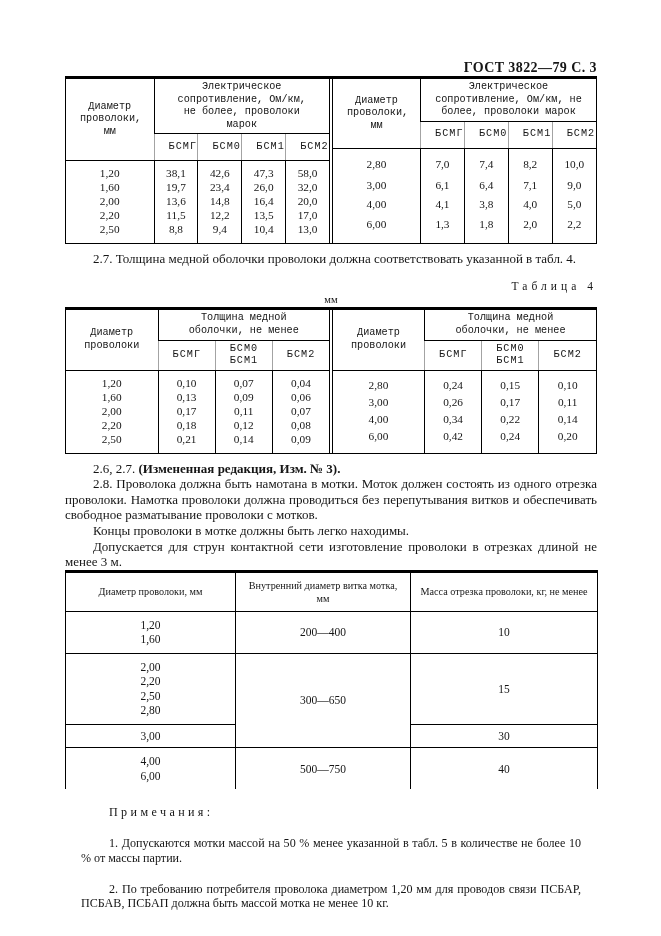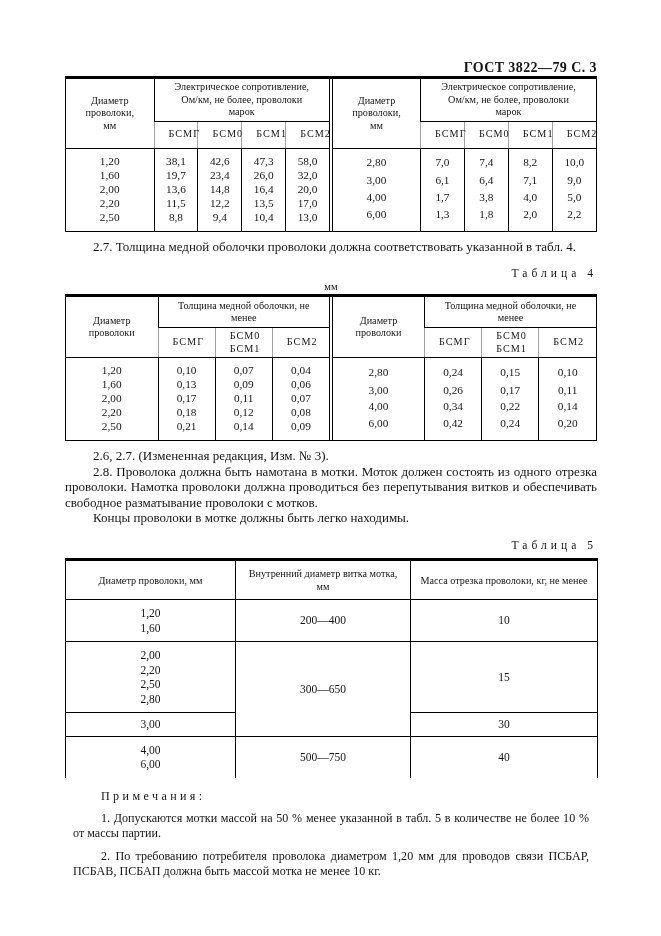--- a/index.html
+++ b/index.html
@@ -22,21 +22,21 @@
   .dual {
     display:flex; border:1px solid #000; border-top:3px solid #000;
     box-sizing:border-box; width:532px;
   }
   .dual table { border-collapse:collapse; table-layout:fixed; }
   .dual .lhalf { width:264px; border-right:1px solid #000; }
   .dual .rhalf { width:262px; border-left:1px solid #000; margin-left:2px; flex:1; }
 
   .dual th {
     font-weight:normal; font-size:10.2px; line-height:12.5px;
-    text-align:center; vertical-align:middle; padding:2px 14px;
+    text-align:center; vertical-align:middle; padding:2px 14px;font-family:Liberation Mono, monospace;
   }
   .dual th.span  { border-bottom:1px solid #000; border-left:1px solid #000; height:26px; }
   .dual th.diam  { border-bottom:1px solid #000; }
   .dual th.grade { border-left:1px solid #a3a3a3; border-bottom:1px solid #000; height:22px; letter-spacing:0.10em; }
   .dual td {
     font-size:11.3px; line-height:14px; text-align:center; padding:0 2px;
   }
   .dual td + td { border-left:1px solid #000; }
   .dual tbody tr.first td { padding-top:5px; }
   .dual tbody tr.last  td { padding-bottom:7px; }
@@ -44,21 +44,21 @@
 
   .t3 col.c-diam { width:88px; }
   .t4 col.c-diam { width:92px; }
 
   
   .para {
     font-size:13px; line-height:15.6px; text-align:justify;
     text-indent:28px; margin:0;
   }
   .para.gap-top { margin-top:7px; }
-  b.amend { font-weight:normal; }
+  b.amend { font-weight:bold; }
 
   
   .t5 {
     border-collapse:collapse; table-layout:fixed; width:532px;
     border-left:1px solid #000; border-right:1px solid #000; border-top:3px solid #000;
   }
   .t5 col.c1 { width:170px; } .t5 col.c2 { width:175px; } .t5 col.c3 { width:187px; }
   .t5 th {
     font-weight:normal; font-size:10.2px; line-height:13px; text-align:center;
     vertical-align:middle; padding:5px 6px; border-bottom:1px solid #000; height:28px;
@@ -67,21 +67,21 @@
   .t5 td {
     font-size:11.5px; line-height:14.5px; text-align:center; vertical-align:middle;
     padding:6px 4px;
   }
   .t5 td.bb { border-bottom:1px solid #000; }
   .t5 tr.r3 td { padding:4px 4px; }
 
   
   .notes { margin-top:11px; }
   .note {
-    font-size:12.1px; line-height:14.8px; text-align:justify; text-indent:28px; margin:8px;
+    font-size:12.1px; line-height:14.8px; text-align:justify; text-indent:28px; margin:16px;
   }
   .notes-title { letter-spacing:0.28em; }
 </style>
 </head>
 <body>
 
 <div class="page">
 
   <div class="doc-header">ГОСТ 3822—79 С. 3</div>
 
@@ -176,21 +176,21 @@
         </tr>
         <tr>
           <td>3,00</td>
           <td>6,1</td>
           <td>6,4</td>
           <td>7,1</td>
           <td>9,0</td>
         </tr>
         <tr>
           <td>4,00</td>
-          <td>1,7</td>
+          <td>4,1</td>
           <td>3,8</td>
           <td>4,0</td>
           <td>5,0</td>
         </tr>
         <tr>
           <td>6,00</td>
           <td>1,3</td>
           <td>1,8</td>
           <td>2,0</td>
           <td>2,2</td>
@@ -319,22 +319,22 @@
           <td></td>
           <td></td>
         </tr>
       </tbody>
     </table>
   </div>
 
   <p class="para gap-top"><span>2.6, 2.7. </span><b class="amend">(Измененная редакция, Изм. № 3).</b></p>
   <p class="para">2.8. Проволока должна быть намотана в мотки. Моток должен состоять из одного отрезка проволоки. Намотка проволоки должна проводиться без перепутывания витков и обеспечивать свободное разматывание проволоки с мотков.</p>
   <p class="para">Концы проволоки в мотке должны быть легко находимы.</p>
-
-  <div class="tcaption">Таблица 5</div>
+  <p class="para">Допускается для струн контактной сети изготовление проволоки в отрезках длиной не менее 3 м.</p>
+
 
   <table class="t5">
     <colgroup>
         <col class="c1">
         <col class="c2">
         <col class="c3">
       </colgroup>
     <thead>
       <tr>
         <th>Диаметр проволоки, мм</th>

